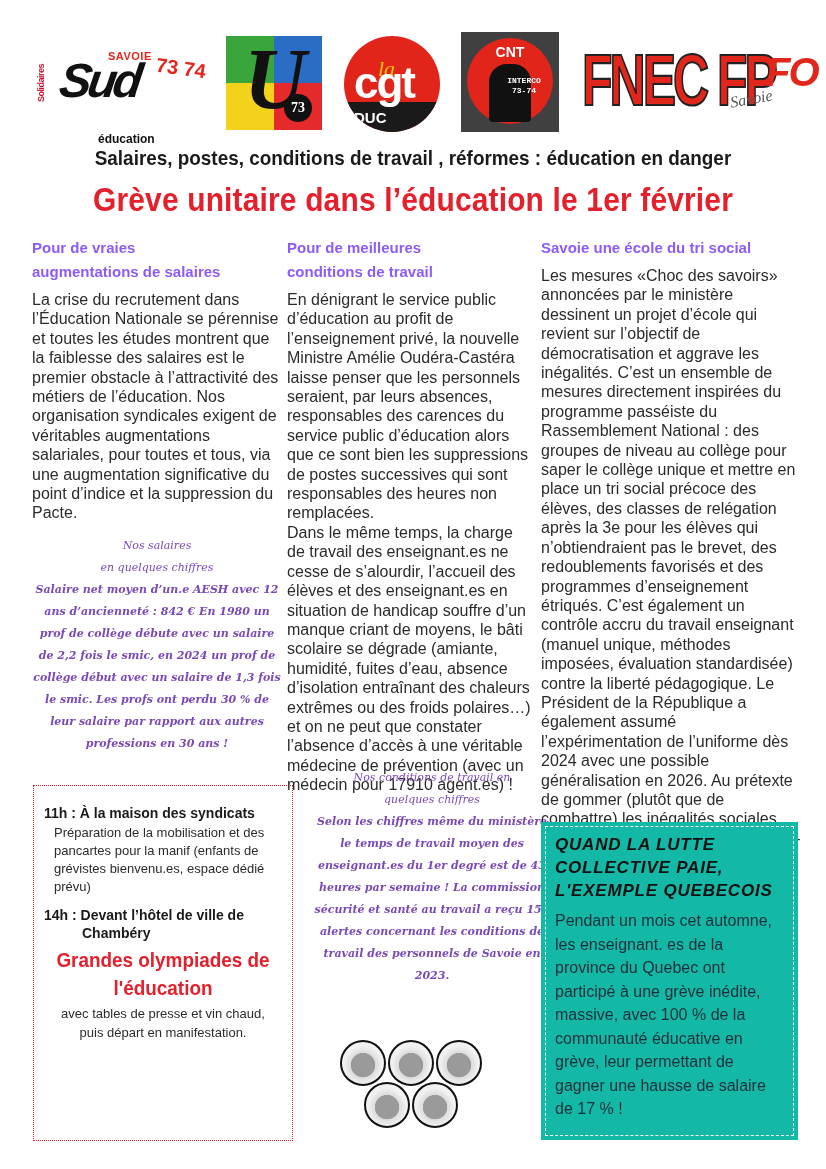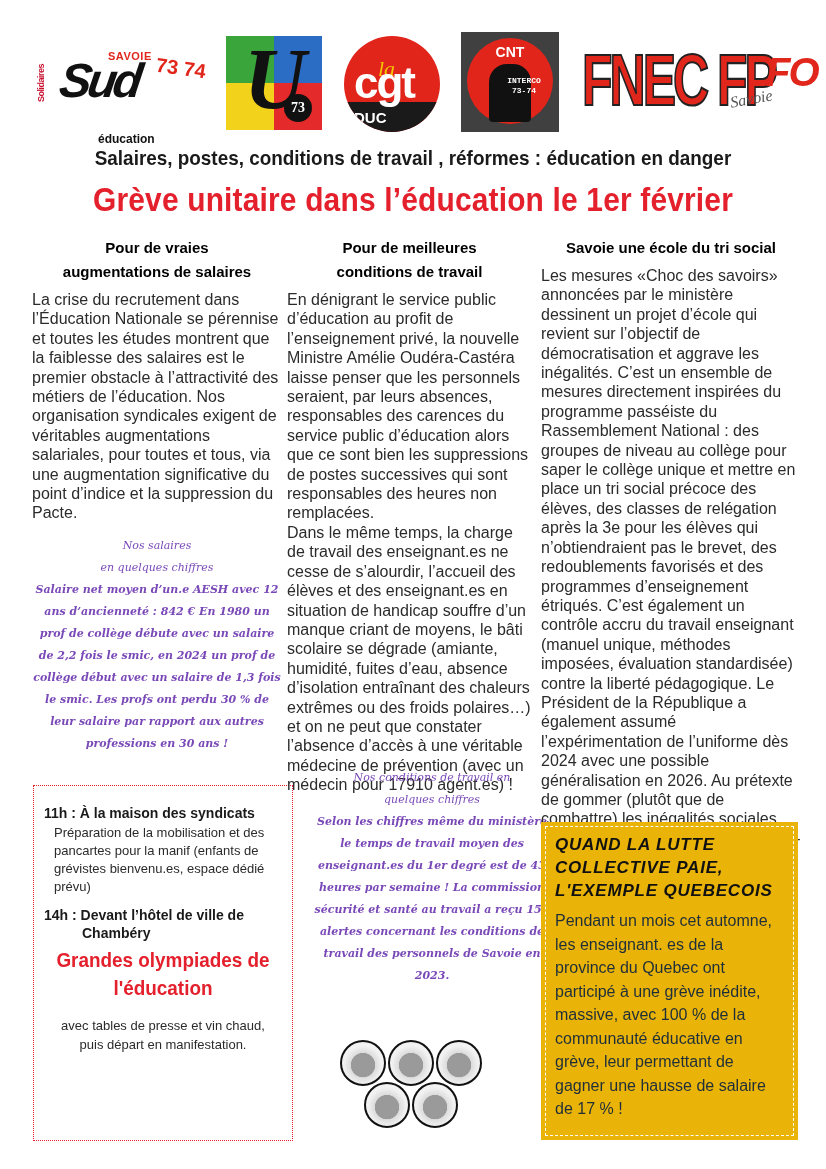--- a/index.html
+++ b/index.html
@@ -46,46 +46,46 @@
 
   
   .subtitle { position: absolute; top: 146px; left: 0; width: 826px; text-align: center; font: bold 21px "Liberation Sans", sans-serif; color: #1a1a1a; transform: scaleX(0.9); }
   .title { position: absolute; top: 180px; left: 0; width: 826px; text-align: center; font: bold 34px "Liberation Sans", sans-serif; color: #e4202c; transform: scaleX(0.88); letter-spacing: 0.2px; }
 
   
   .col { position: absolute; top: 236px; }
   .col1 { left: 32px; width: 250px; }
   .col2 { left: 287px; width: 245px; }
   .col3 { left: 541px; width: 260px; }
-  .h3 { font: bold 15px "Liberation Sans", sans-serif; color: #000000; line-height: 24px; text-align: center; }
+  .h3 { font: bold 15px "Liberation Sans", sans-serif; color: #8b5cf6; line-height: 24px; }
   .body { font-size: 16px; line-height: 19.4px; color: #2b2b2b; margin-top: 6px; }
   .col2 .body { margin-top: 6px; }
   .script { font-family: "DejaVu Serif", serif; font-style: italic; color: #7a49b8; text-align: center; font-size: 11px; line-height: 22px; }
   .script.head { margin-top: 12px; }
   .script.bold { font-weight: bold; }
 
   
   .event-box { position: absolute; left: 33px; top: 785px; width: 260px; height: 356px; border: 1.5px dotted #e4202c; padding: 8px 10px; }
   .event-title { text-align: center; font: italic bold 17px "Liberation Sans", sans-serif; color: #1a1a1a; line-height: 22px; letter-spacing: 0.5px; }
   .ev-time { font: bold 14px "Liberation Sans", sans-serif; color: #1a1a1a; margin-top: 10px; line-height: 18px; }
   .ev-desc { font-size: 13px; color: #2b2b2b; line-height: 18px; padding-left: 10px; margin-top: 2px; }
   .ev-time2 { padding-left: 0; }
   .ev-time2 .place2 { display: block; padding-left: 38px; }
   .olymp { text-align: center; font: bold 21px "Liberation Sans", sans-serif; color: #e4202c; line-height: 28px; margin-top: 4px; transform: scaleX(0.9); }
-  .ev-after { text-align: center; font-size: 13px; color: #2b2b2b; line-height: 19px; margin-top: 14px; }
+  .ev-after { text-align: center; font-size: 13px; color: #2b2b2b; line-height: 19px; margin-top: 2px; }
 
   
   .mid-script { position: absolute; left: 312px; top: 767px; width: 240px; }
 
   
   .rings { position: absolute; left: 336px; top: 1040px; width: 150px; height: 100px; }
   .ring { position: absolute; width: 46px; height: 46px; border-radius: 50%; border: 2px solid #111; background: radial-gradient(circle at 50% 55%, #9a9a9a 0 38%, #dcdcdc 40%, #f2f2f2 62%); }
 
   
-  .quebec { position: absolute; left: 541px; top: 822px; width: 257px; height: 318px; background: #eab308; padding: 4px; }
+  .quebec { position: absolute; left: 541px; top: 822px; width: 257px; height: 318px; background: #14b8a6; padding: 4px; }
   .quebec-inner { width: 100%; height: 100%; border: 1.5px dashed #ffffff; padding: 6px 9px; }
   .q-title { font: italic bold 17px "Liberation Sans", sans-serif; color: #111; line-height: 23px; letter-spacing: 0.8px; }
   .q-body { font-size: 16px; color: #1f2f3a; line-height: 23.5px; margin-top: 7px; }
 </style>
 </head>
 <body>
 
 <div class="logos">
   <div class="logo sud">
     <span class="solidaires">Solidaires</span>

